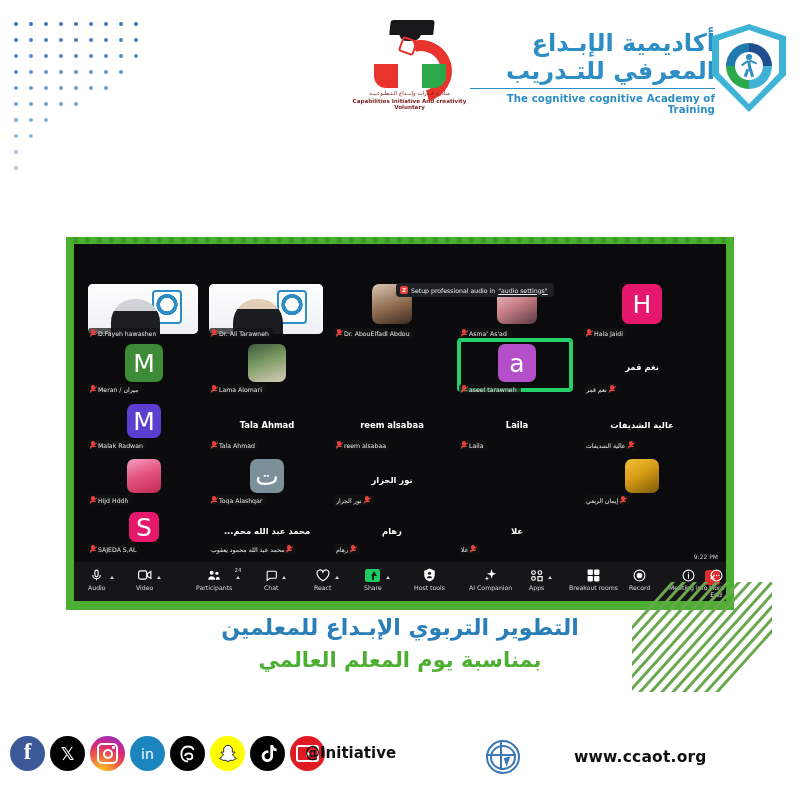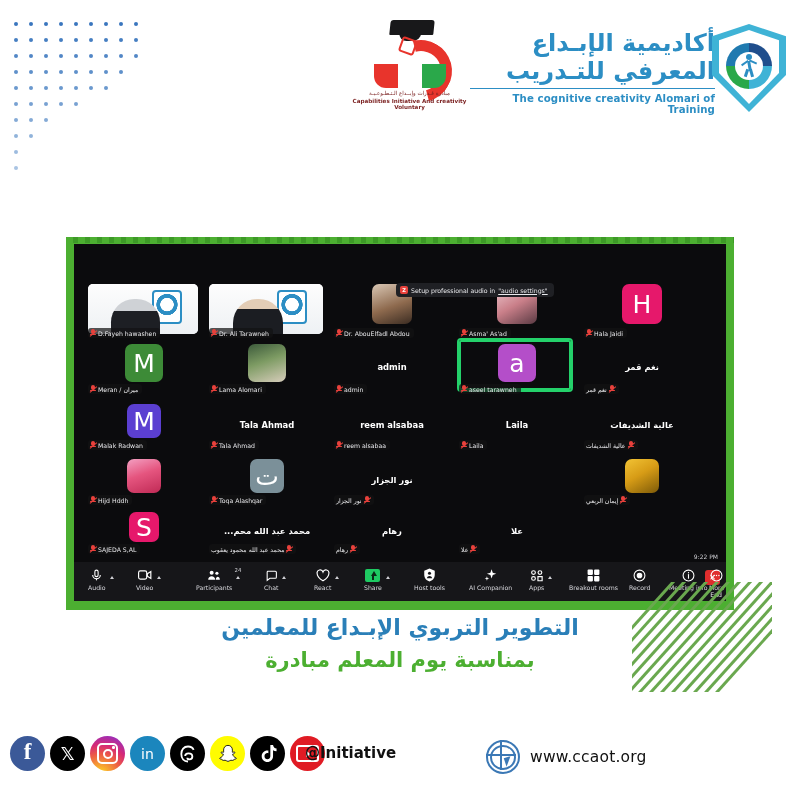--- a/index.html
+++ b/index.html
@@ -143,21 +143,21 @@
   .s-tk{background:#000;}
   .s-yt{background:#e01b24;}
   .handle{position:absolute;left:305px;top:8px;font-size:15px;font-weight:bold;color:#111;}
   .website{position:absolute;left:486px;top:4px;display:flex;align-items:center;gap:10px;}
   .globe{width:30px;height:30px;border-radius:50%;border:2.4px solid #3b78b5;position:relative;}
   .globe:before{content:"";position:absolute;left:12px;top:-2px;width:2px;height:30px;background:#3b78b5;}
   .globe:after{content:"";position:absolute;left:-2px;top:12px;width:30px;height:2px;background:#3b78b5;}
   .globe i{position:absolute;left:2px;top:2.5px;width:22px;height:21px;border:2px solid #3b78b5;border-radius:50%;}
   .cursor{position:absolute;left:17px;top:15px;width:0;height:0;border-left:7px solid #3b78b5;
       border-bottom:9px solid transparent;transform:rotate(-18deg);}
-  .wtext{font-size:15.5px;font-weight:normal;color:#111;letter-spacing:.2px;}
+  .wtext{font-size:15.5px;font-weight:bold;color:#111;letter-spacing:.2px;margin-left:44px;}
 </style>
 </head>
 <body>
 
 <div class="poster">
 
   <div class="dotgrid" id="dotgrid">
       <i style="width: 4.2px; height: 4.2px; left: 0px; top: 0px; opacity: 0.95;"></i>
       <i style="width: 4.2px; height: 4.2px; left: 15px; top: 0px; opacity: 0.95;"></i>
       <i style="width: 4.2px; height: 4.2px; left: 30px; top: 0px; opacity: 0.95;"></i>
@@ -223,21 +223,21 @@
         <div class="cap-swoosh"></div>
         <div class="cap-red"></div>
         <div class="cap-green"></div>
       </div>
       <div class="cap-ar">مبادرة قـدرات وإبــداع الـتـطـوعـيـة</div>
       <div class="cap-en">Capabilities Initiative And creativity Voluntary</div>
     </div>
 
     <div class="brand">
       <div class="brand-ar">أكاديمية الإبـداع المعرفي للتـدريب</div>
-      <div class="brand-en">The cognitive creativity Alomari of Training</div>
+      <div class="brand-en">The cognitive cognitive Academy of Training</div>
     </div>
 
     <div class="shield">
       <div class="shield-outer"></div>
       <div class="shield-inner"></div>
       <div class="shield-ring"></div>
       <div class="shield-hole"></div>
       <div class="shield-fig">
         <i class="fig-head"></i>
           <i class="fig-body"></i>
@@ -332,31 +332,20 @@
             <div class="photo" style="left: 41px; top: 0px; width: 38px; height: 38px; background: linear-gradient(160deg, rgb(60, 90, 59), rgb(125, 155, 99) 45%, rgb(215, 205, 187));"></div>
             <div class="label">
               <span class="micmute">
                 <span class="cap"></span>
                 <span class="base"></span>
                 <span class="slash"></span>
               </span>
               <span>Lama Alomari</span>
             </div>
           </div>
-          <div class="tile" style="left: 258px; top: 100px; width: 120px; height: 52px;">
-            <div class="nameonly" style="left: 0px; top: 18px; width: 120px;">admin</div>
-            <div class="label">
-              <span class="micmute">
-                <span class="cap"></span>
-                <span class="base"></span>
-                <span class="slash"></span>
-              </span>
-              <span>admin</span>
-            </div>
-          </div>
           <div class="tile" style="left: 383px; top: 100px; width: 120px; height: 52px;">
             <div class="avatar" style="left: 41px; top: 0px; width: 38px; height: 38px; background: rgb(180, 78, 201);">a</div>
             <div class="speaking" style="position: absolute; left: 0px; top: -6px; width: 116px; height: 54px;"></div>
             <div class="label">
               <span class="micmute">
                 <span class="cap"></span>
                 <span class="base"></span>
                 <span class="slash"></span>
               </span>
               <span>aseel tarawneh</span>
@@ -660,21 +649,21 @@
               </svg>
             </div>
             <div class="tx">More</div>
           </div>
         </div>
       <div class="clock" style="position:absolute;right:8px;bottom:41px;">9:22 PM</div>
     </div>
   </div>
 
   <div class="cap-blue">التطوير التربوي الإبـداع للمعلمين</div>
-  <div class="cap-green2">بمناسبة يوم المعلم مبادرة</div>
+  <div class="cap-green2">بمناسبة يوم المعلم العالمي</div>
 
   <div class="stripes" id="stripes">
       <i style="left: -10px; top: -30px;"></i>
       <i style="left: 1px; top: -30px;"></i>
       <i style="left: 12px; top: -30px;"></i>
       <i style="left: 23px; top: -30px;"></i>
       <i style="left: 34px; top: -30px;"></i>
       <i style="left: 45px; top: -30px;"></i>
       <i style="left: 56px; top: -30px;"></i>
       <i style="left: 67px; top: -30px;"></i>

